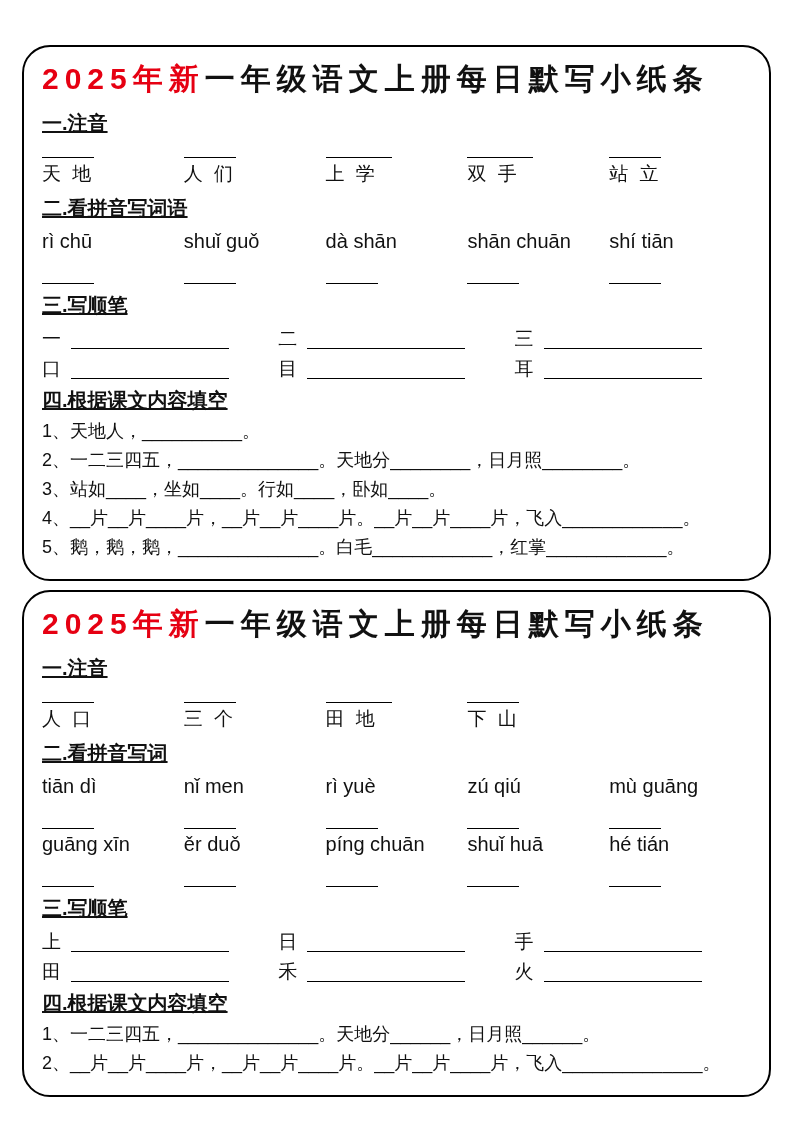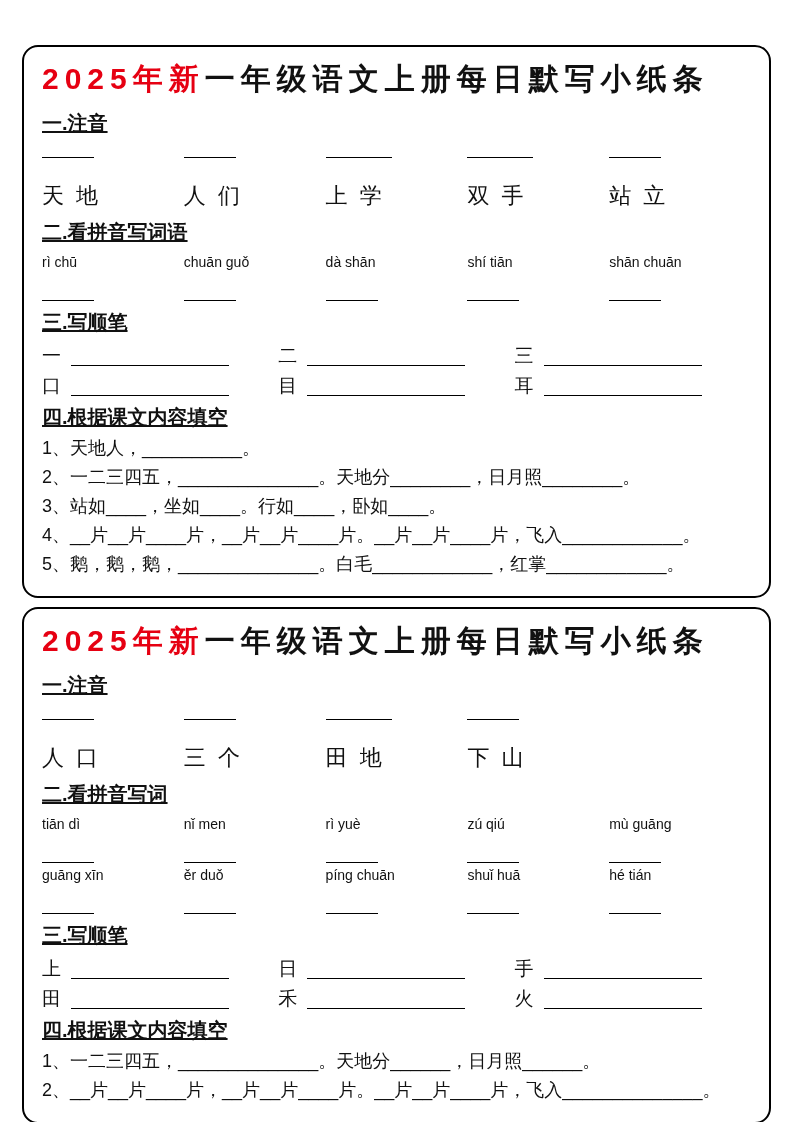--- a/index.html
+++ b/index.html
@@ -5,21 +5,21 @@
   html,body{margin:0;padding:0;background:#ffffff;}
   body{
     width:793px;min-height:1122px;
     font-family:"Liberation Sans","DejaVu Sans",sans-serif;
     color:#111;
     -webkit-font-smoothing:antialiased;
   }
   .page{padding:45px 22px 0 22px;box-sizing:border-box;}
   .card{
     border:2.5px solid #000;
-    border-radius:16px;
+    border-radius:28px;
     padding:10px 18px 14px 18px;
     margin-bottom:9px;
     box-sizing:border-box;
     background:#fff;
   }
   .title{
     font-size:30px;
     font-weight:bold;
     letter-spacing:6px;
     margin:2px 0 10px 0;
@@ -40,27 +40,27 @@
     width:20%;
     box-sizing:border-box;
   }
   .blank{
     width:66px;
     height:16px;
     border-bottom:1.6px solid #000;
   }
   .blank.narrow{width:52px;}
   .word{
-    font-size:22px;
+    font-size:19px;
     letter-spacing:3px;
-    margin-top:23px;
+    margin-top:3px;
     white-space:nowrap;
   }
   .pinyin{
-    font-size:14px;
+    font-size:20px;
     margin-top:4px;
     white-space:nowrap;
   }
   .pcol .blank{margin-top:14px;}
   .stroke-row{
     display:flex;
     width:100%;
     margin:10px 0 2px 0;
   }
   .stroke-col{
@@ -121,33 +121,33 @@
     </div>
 
     <div class="sec">
       <div class="sec-header">二.看拼音写词语</div>
       <div class="five-row">
         <div class="col pcol">
           <div class="pinyin">rì chū</div>
           <div class="blank narrow"></div>
         </div>
         <div class="col pcol">
-          <div class="pinyin">chuān guǒ</div>
+          <div class="pinyin">shuǐ guǒ</div>
           <div class="blank narrow"></div>
         </div>
         <div class="col pcol">
           <div class="pinyin">dà shān</div>
           <div class="blank narrow"></div>
         </div>
         <div class="col pcol">
+          <div class="pinyin">shān chuān</div>
+          <div class="blank narrow"></div>
+        </div>
+        <div class="col pcol">
           <div class="pinyin">shí tiān</div>
-          <div class="blank narrow"></div>
-        </div>
-        <div class="col pcol">
-          <div class="pinyin">shān chuān</div>
           <div class="blank narrow"></div>
         </div>
       </div>
     </div>
 
     <div class="sec">
       <div class="sec-header">三.写顺笔</div>
       <div class="stroke-row">
         <div class="stroke-col">
           <span class="stroke-char">一</span>

